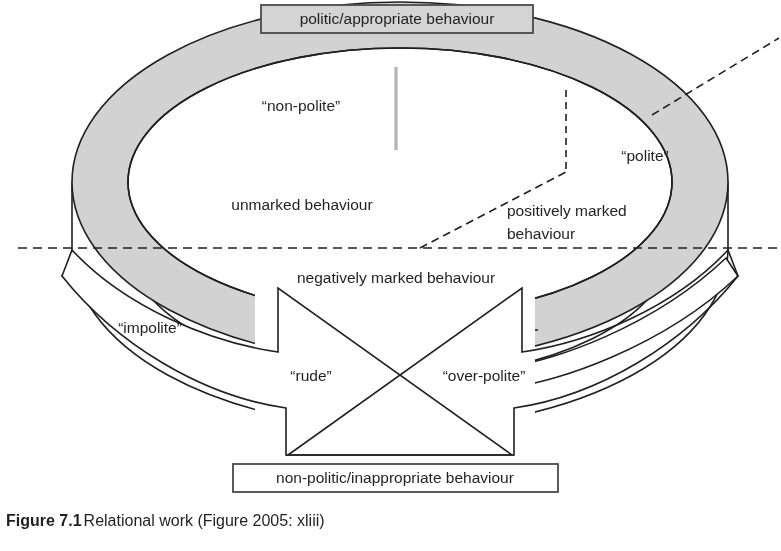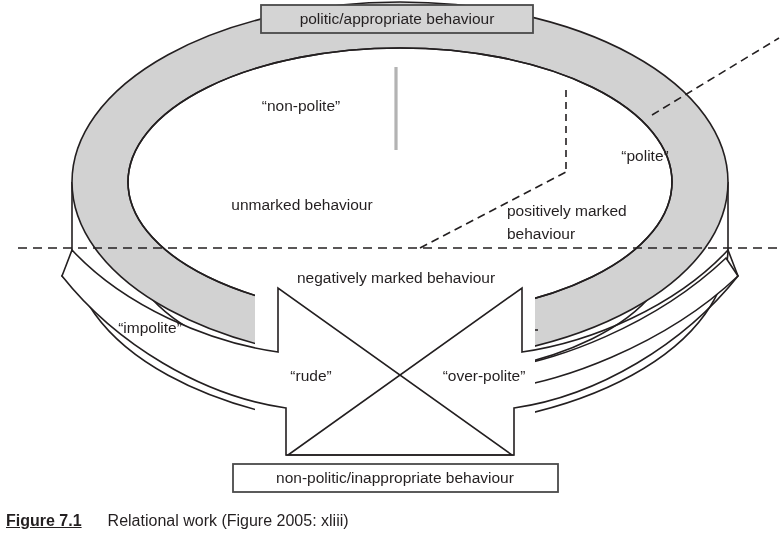--- a/index.html
+++ b/index.html
@@ -20,21 +20,21 @@
   .dlabel.boxtext{font-size:15.5px;}
   .caption{
     position:absolute;
     left:6px;
     top:512px;
     font-size:16px;
     color:#231f20;
     white-space:nowrap;
     font-family:"Liberation Sans","DejaVu Sans",sans-serif;
   }
-  .caption .cap-num{font-weight:bold;margin-right:26px;text-decoration:underline;}
+  .caption .cap-num{font-weight:bold;margin-right:2px;}
   .caption .cap-text{font-weight:normal;}
 </style>
 </head>
 <body>
 
 <div id="figure-root">
 
   <svg id="diagram" viewBox="0 0 781 551">
 
     <path d="M 72,248 L 72,243

